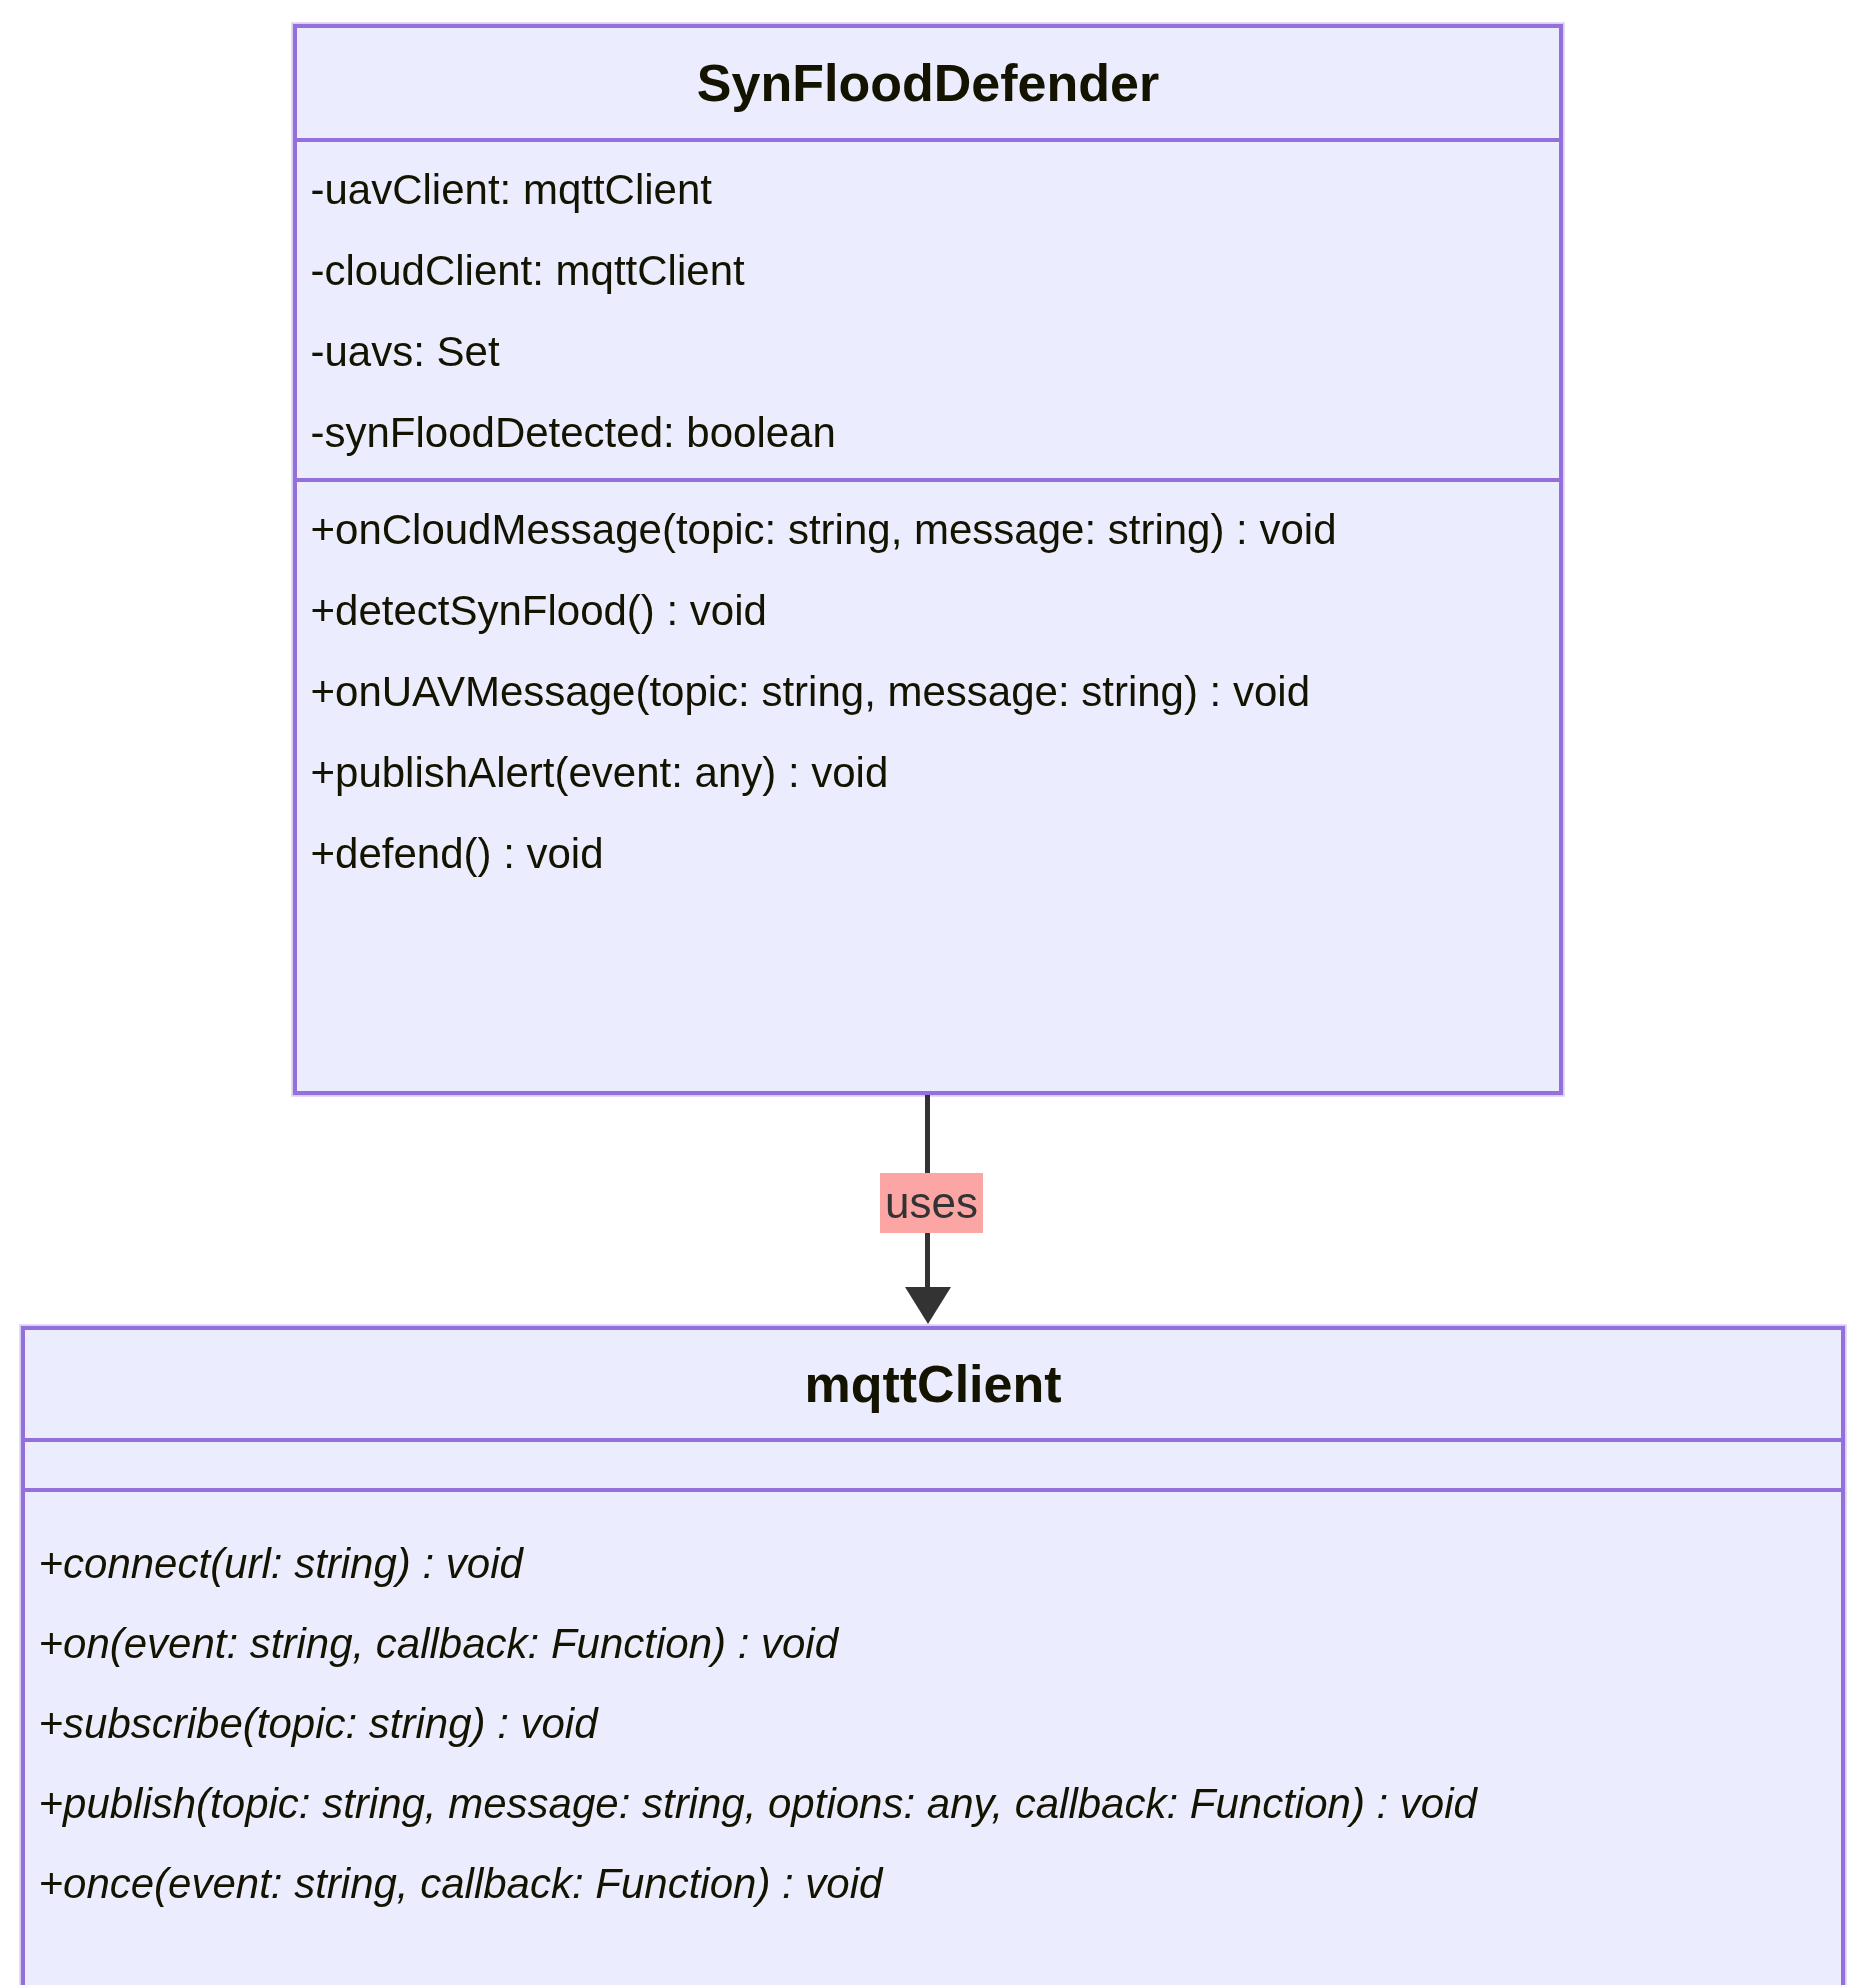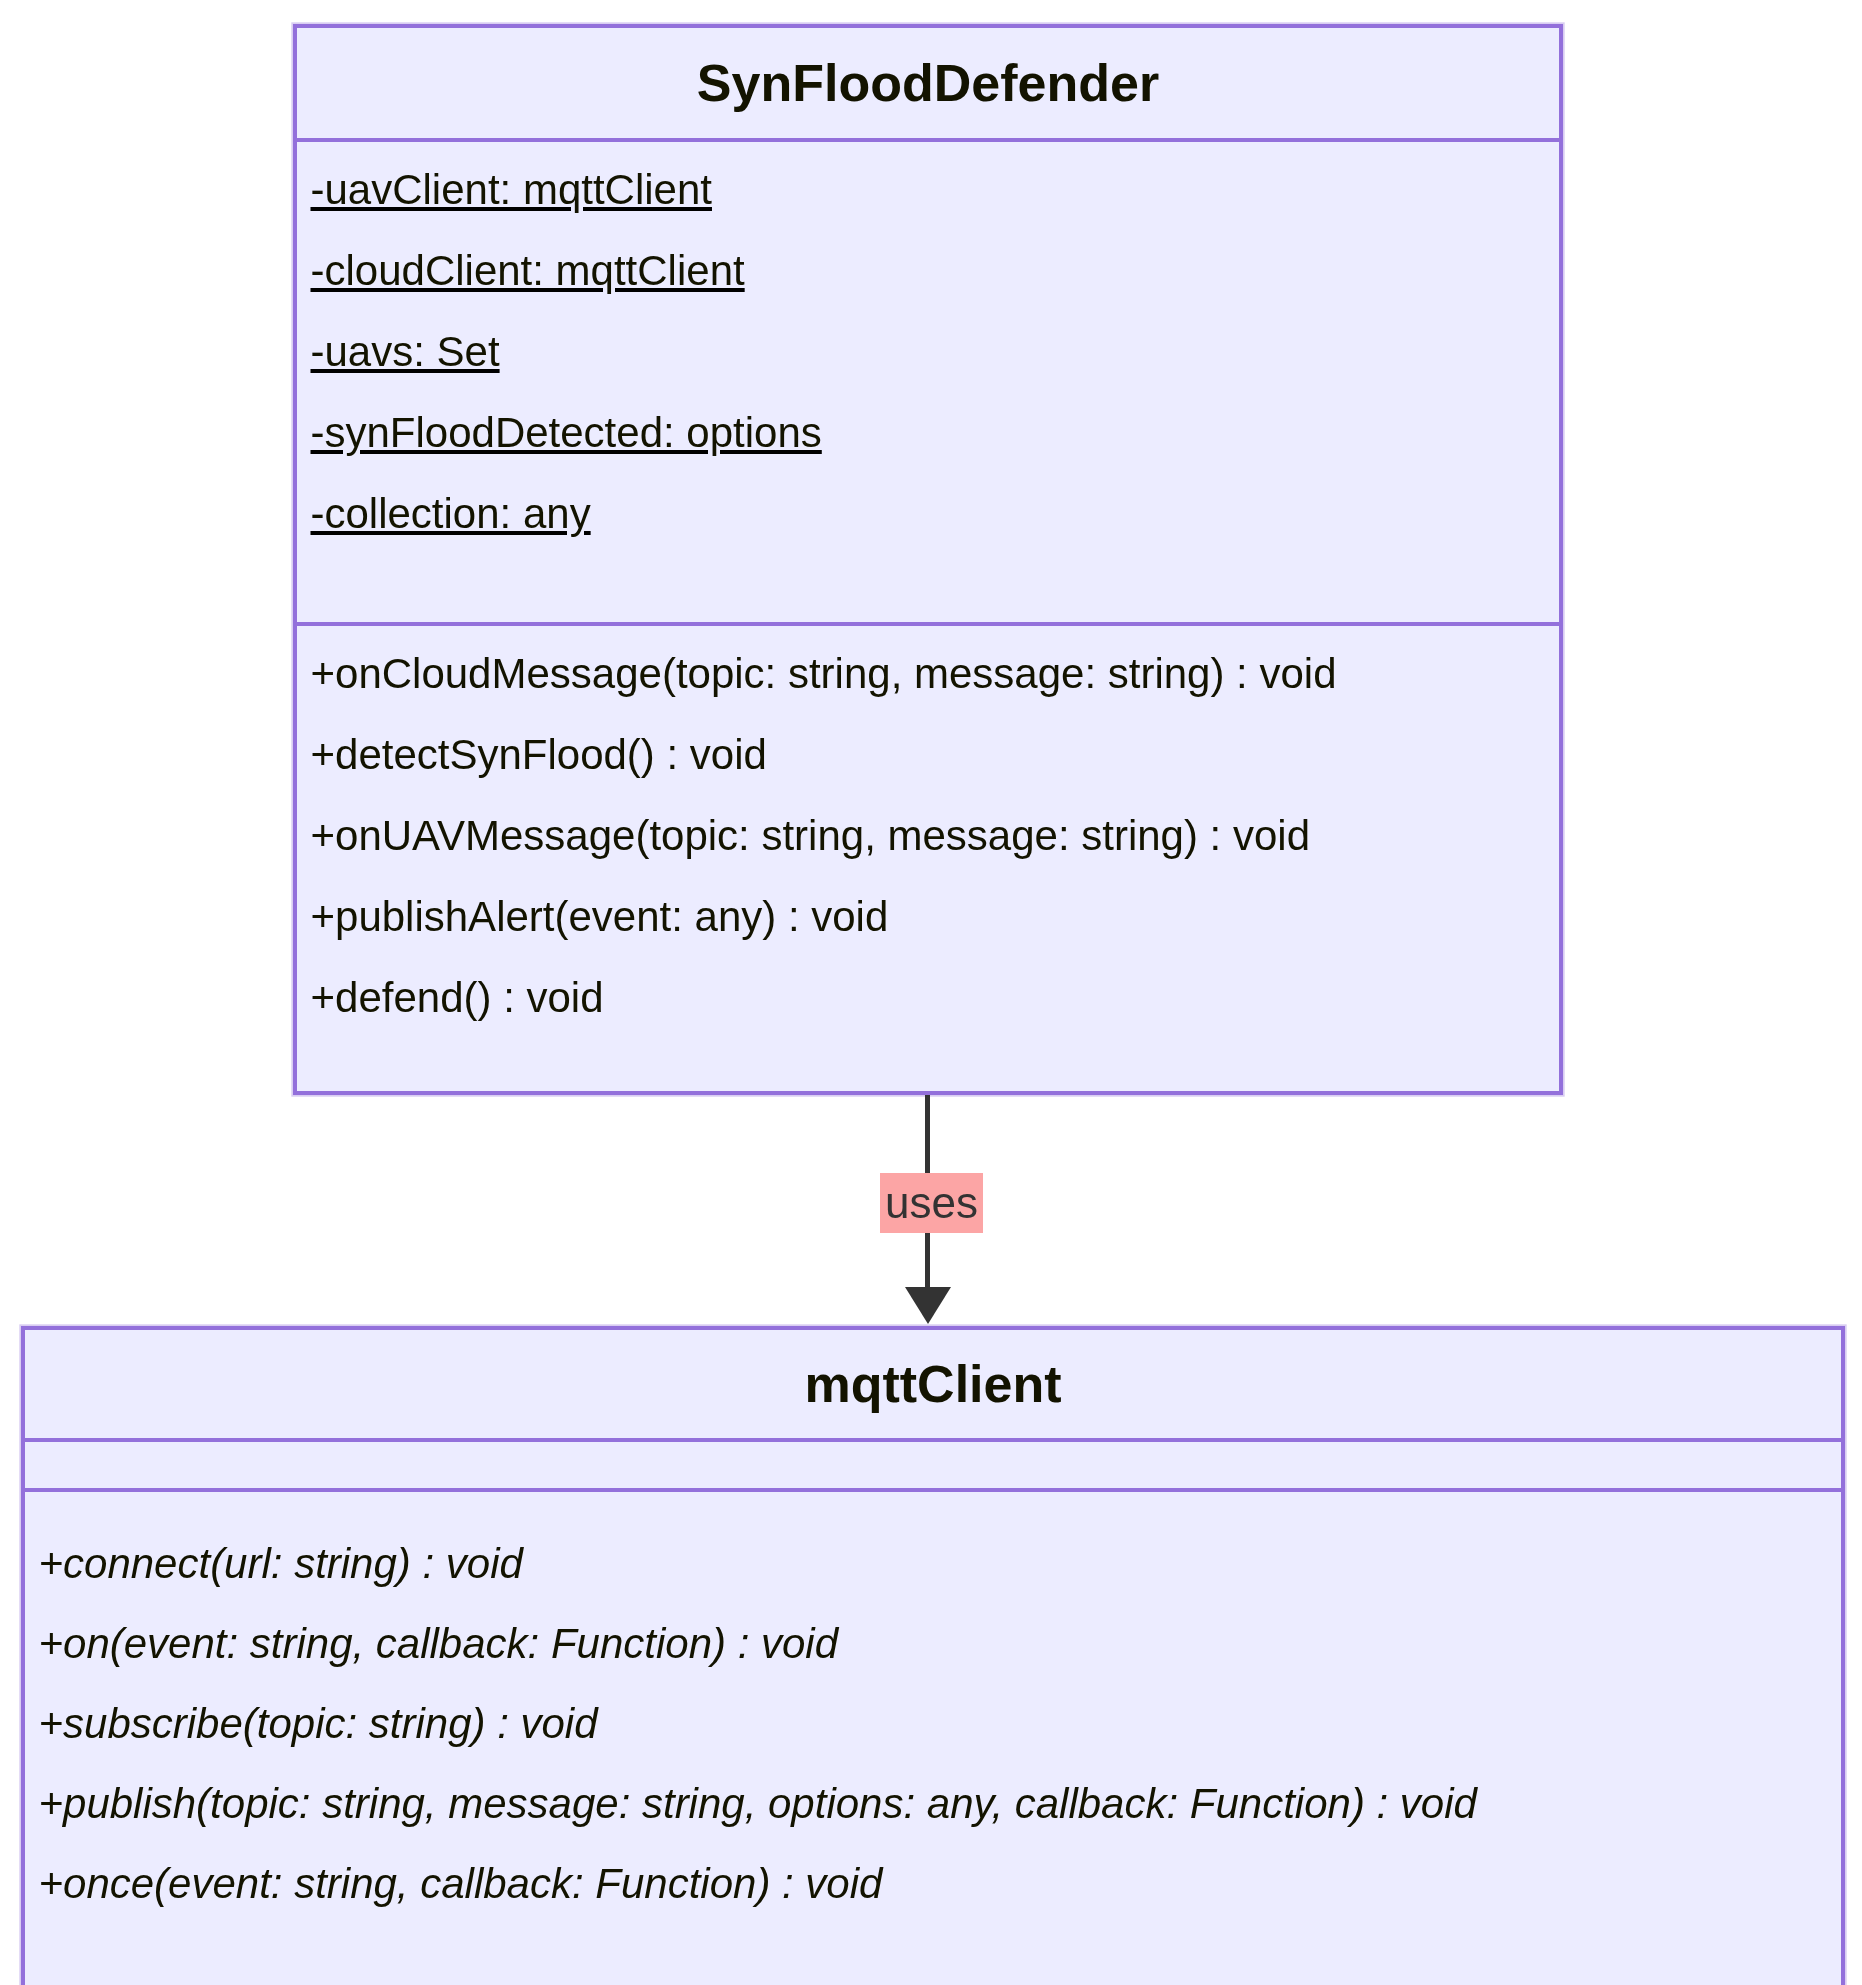--- a/index.html
+++ b/index.html
@@ -49,21 +49,21 @@
   }
   #class-0 .class-title { height: 114px; }
   #class-1 .class-title { height: 112px; }
   .class-attrs {
     box-sizing: border-box;
     border-bottom: 4.2px solid #9370DB;
     padding-top: 8.4px;
     flex: 0 0 auto;
     overflow: hidden;
   }
-  #class-0 .class-attrs { height: 484px; text-decoration: underline; }
+  #class-0 .class-attrs { height: 340px; }
   #class-1 .class-attrs { height: 50px; padding-top: 0; }
   .class-methods {
     box-sizing: border-box;
     padding-top: 8.4px;
     flex: 1 1 auto;
     overflow: hidden;
     border-radius: 25px;
   }
   #class-1 .class-methods { padding-top: 32px; font-style: italic; }
   .member-row {
@@ -114,21 +114,21 @@
 <body>
 
 <div class="canvas">
 
   <section class="class-box" id="class-0">
     <div class="class-title">SynFloodDefender</div>
     <div class="class-attrs">
         <div class="member-row">-uavClient: mqttClient</div>
         <div class="member-row">-cloudClient: mqttClient</div>
         <div class="member-row">-uavs: Set</div>
-        <div class="member-row">-synFloodDetected: options</div>
+        <div class="member-row">-synFloodDetected: boolean</div>
         <div class="member-row">-collection: any</div>
       </div>
     <div class="class-methods">
         <div class="member-row">+onCloudMessage(topic: string, message: string) : void</div>
         <div class="member-row">+detectSynFlood() : void</div>
         <div class="member-row">+onUAVMessage(topic: string, message: string) : void</div>
         <div class="member-row">+publishAlert(event: any) : void</div>
         <div class="member-row">+defend() : void</div>
       </div>
   </section>

